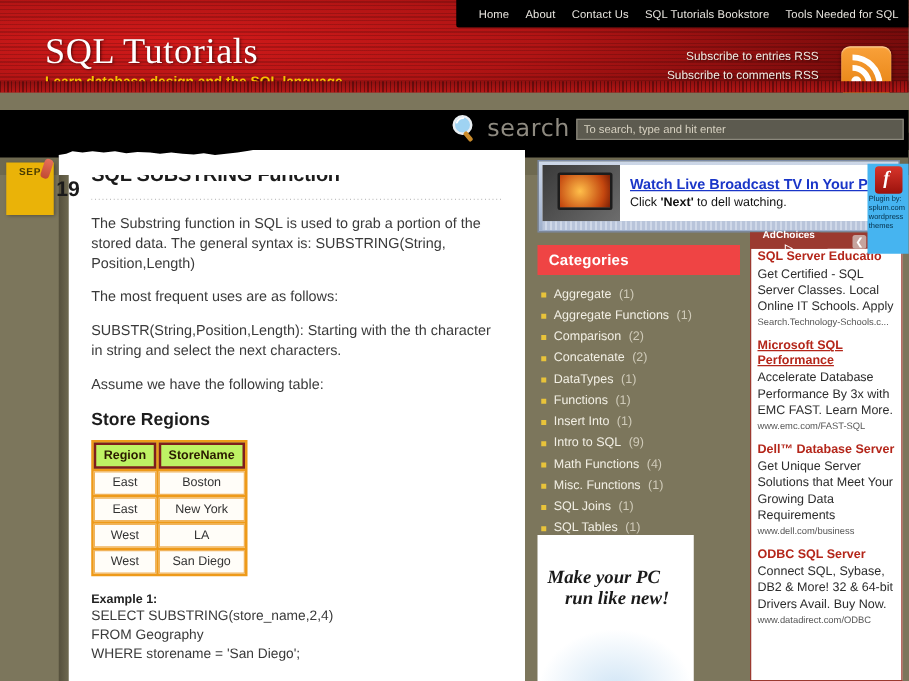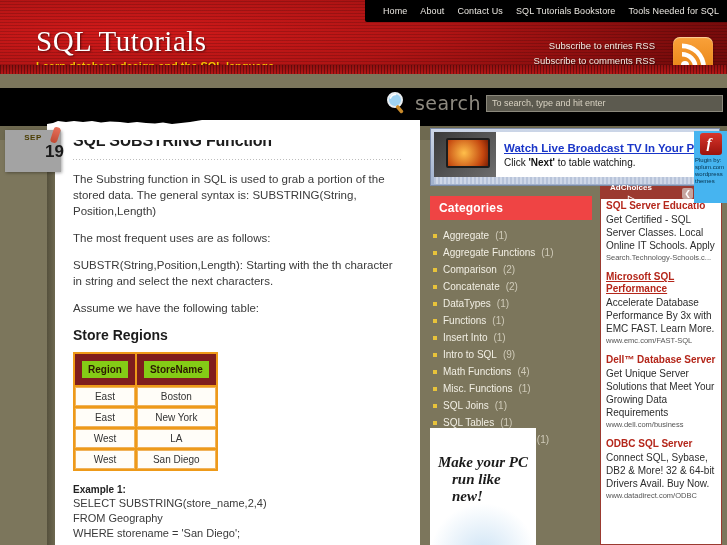--- a/index.html
+++ b/index.html
@@ -72,21 +72,21 @@
   .search-wrap {
     position:absolute; right:4px; top:2px;
     display:flex; align-items:center; gap:5px;
   }
   .search-mag { width:26px; height:26px; position:relative; }
   .search-word {
     font-size:19px; color:#8e8a80; font-family:"DejaVu Sans", sans-serif;
     letter-spacing:.5px;
   }
   .search-input {
-    width:237px; height:17px; background:#5c5a4f; border:1px solid #8b887c;
+    width:262px; height:17px; background:#5c5a4f; border:1px solid #8b887c;
     color:#ded9ca; font-size:9px; padding:0 5px; outline:none;
     font-family:"Liberation Sans", sans-serif;
   }
   .search-input::placeholder{ color:#d8d2c2; }
 
   
   .torn {
     position:absolute; left:0; top:106px; width:727px; height:34px; z-index:2;
     pointer-events:none;
   }
@@ -95,22 +95,22 @@
     position:absolute; left:55px; top:118px; width:365px; height:427px;
     background:#fff; z-index:1;
     padding:14px 18px 0 18px;
   }
   .content-left-shade{
     position:absolute; left:47px; top:118px; width:8px; height:427px;
     background:linear-gradient(90deg,#55503c,#6e6950); z-index:1;
   }
 
   .date-badge {
-    position:absolute; left:5px; top:130px; width:56px; height:42px;
-    background:#a3a3a3; z-index:5; text-align:center;
+    position:absolute; left:5px; top:130px; width:38px; height:42px;
+    background:#eab308; z-index:5; text-align:center;
     box-shadow:1px 1px 3px rgba(0,0,0,.35);
   }
   .date-badge .m { font-size:8px; font-weight:bold; color:#4a3c00; padding-top:3px; letter-spacing:.5px;}
   .date-badge .d { font-size:17px; font-weight:bold; color:#1a1a1a; line-height:19px;padding-left:40px;}
   .date-clip{
     position:absolute; right:2px; top:-3px; width:7px; height:16px;
     background:linear-gradient(#e8705a,#c04a33);
     transform:rotate(18deg); border-radius:3px;
   }
 
@@ -121,22 +121,22 @@
   .dotrule {
     height:1px; margin:9px 0 11px 0;
     background-image:linear-gradient(90deg,#bdbdbd 1px, transparent 1px);
     background-size:3px 1px;
   }
   .post-body p { font-size:11.5px; line-height:16px; color:#3a3a3a; margin-bottom:11px; }
   .sub-head { font-size:14px; font-weight:bold; color:#1c1c1c; margin:2px 0 9px 0;}
 
   table.dataTable { border-collapse:separate; border-spacing:2px; background:#ee9a19; margin-bottom:13px;}
   table.dataTable th {
-    background:#84cc16; color:#2b1a00; font-size:10px; font-weight:bold;
-    padding:3px 6px; text-align:center; border:7px solid #7f1d1d;
+    background:#bef264; color:#2b1a00; font-size:10px; font-weight:bold;
+    padding:3px 6px; text-align:center; border:2px solid #7f1d1d;
   }
   table.dataTable td {
     background:#fffdf8; color:#333; font-size:10px; padding:3px 9px;
     text-align:center; border:1px solid #f0b35c; min-width:42px;
   }
 
   .code-label { font-size:10px; font-weight:bold; color:#222; margin-bottom:1px;}
   .code-block { font-size:11px; line-height:15px; color:#3a3a3a; }
 
   
@@ -222,21 +222,21 @@
     position:relative;
   }
   .flash-icon span{
     position:absolute; left:7px; top:2px; color:#fff; font-size:15px;
     font-style:italic; font-weight:bold; font-family:"Liberation Serif", serif;
   }
   .flash-txt{ font-size:6px; color:#05304a; line-height:7px; padding:2px 1px; }
 
   
   .pcad{
-    position:absolute; left:430px; top:428px; width:106px; height:117px;
+    position:absolute; left:430px; top:428px; width:125px; height:117px;
     background:#fff; z-index:1; overflow:hidden;
   }
   .pcad-text{
     font-family:"Liberation Serif", serif;
     font-style:italic; font-weight:bold; font-size:15px; color:#1b1b1b;
     padding:26px 8px 0 8px; line-height:17px;
   }
   .pcad-text .l2{ padding-left:14px; }
   .pcad-glow{
     position:absolute; left:0; right:0; bottom:0; height:42px;
@@ -361,21 +361,21 @@
   </div>
 
   <div class="banner-ad">
     <div class="banner-inner">
       <div class="banner-img">
         <div class="banner-screen"></div>
       </div>
       <div class="banner-text">
         <div class="bt1">Watch Live Broadcast TV In Your PC</div>
         <div class="bt2">
-          <span>Click </span><b>'Next'</b><span> to table watching.</span>
+          <span>Click </span><b>'Next'</b><span> to dell watching.</span>
         </div>
       </div>
     </div>
     <div class="banner-bottom"></div>
   </div>
 
   <div class="sidebar">
     <div class="side-head">Categories</div>
     <div class="cat-list">
       <div class="cat-item">

